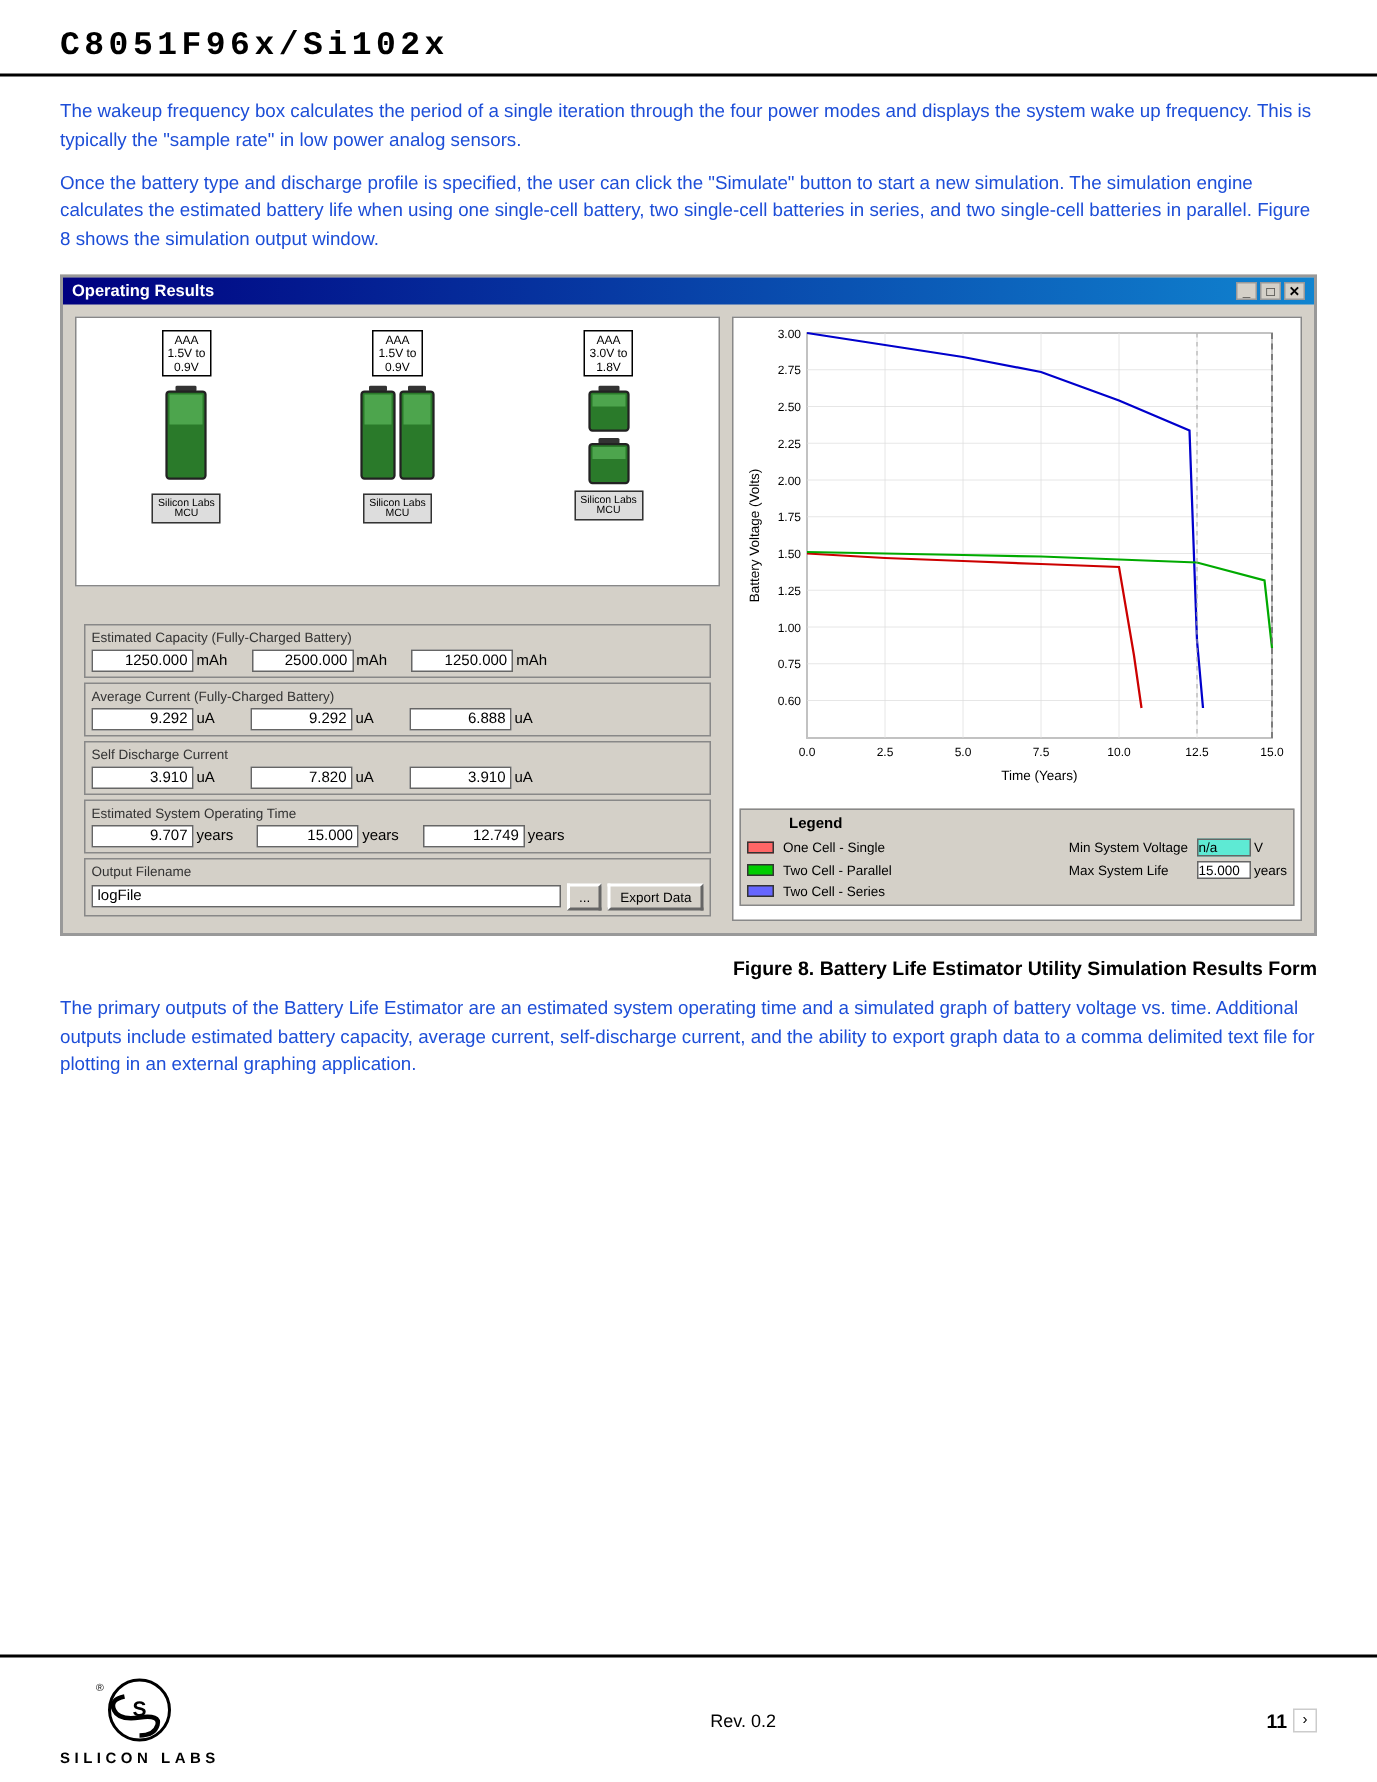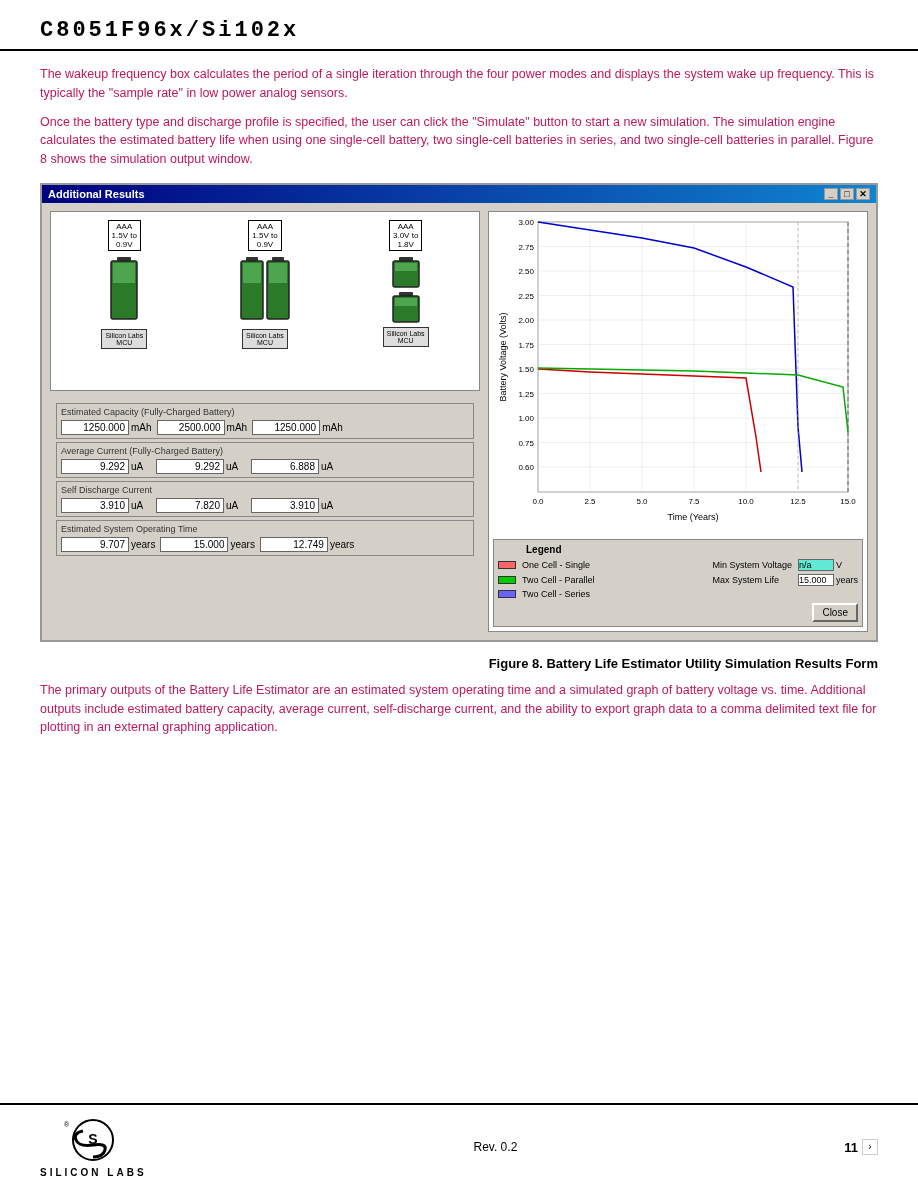--- a/index.html
+++ b/index.html
@@ -36,21 +36,21 @@
 
     
     .content {
       padding: 0 40px;
     }
 
     .paragraph {
       font-size: 12.5px;
       line-height: 1.5;
       margin-bottom: 10px;
-      color: #be185d;
+      color: #1d4ed8;
     }
 
     
     .sim-window {
       border: 2px solid #999;
       background: #d4d0c8;
       margin: 14px 0;
       padding: 0;
     }
 
@@ -99,21 +99,21 @@
       border: 1px solid #888;
     }
 
     
     .battery-area {
       display: flex;
       justify-content: space-around;
       padding: 8px 4px;
       background: white;
       border: 1px solid #888;
-      margin-bottom: 12px;
+      margin-bottom: 25px;
       height: 180px;
     }
 
     .battery-config {
       display: flex;
       flex-direction: column;
       align-items: center;
       font-size: 9px;
       text-align: center;
     }
@@ -273,21 +273,21 @@
 
     .section-box-title {
       font-size: 9px;
       color: #333;
       margin-bottom: 3px;
     }
 
     .three-col-row {
       display: flex;
       align-items: center;
-      gap: 5px;
+      gap: 16px;
     }
 
     .col-input-group {
       display: flex;
       align-items: center;
       gap: 2px;
       min-width: 90px;
     }
   </style>
 </head>
@@ -299,21 +299,21 @@
     <span class="header-title">C8051F96x/Si102x</span>
   </div>
 
   <div class="content">
 
     <p class="paragraph">The wakeup frequency box calculates the period of a single iteration through the four power modes and displays the system wake up frequency. This is typically the "sample rate" in low power analog sensors.</p>
     <p class="paragraph">Once the battery type and discharge profile is specified, the user can click the "Simulate" button to start a new simulation. The simulation engine calculates the estimated battery life when using one single-cell battery, two single-cell batteries in series, and two single-cell batteries in parallel. Figure 8 shows the simulation output window.</p>
 
     <div class="sim-window">
       <div class="sim-titlebar">
-        <span>Additional Results</span>
+        <span>Operating Results</span>
         <div class="sim-titlebar-buttons">
           <div class="sim-titlebar-btn">_</div>
           <div class="sim-titlebar-btn">□</div>
           <div class="sim-titlebar-btn">✕</div>
         </div>
       </div>
 
       <div class="sim-body">
 
         <div class="sim-left">
@@ -445,20 +445,28 @@
                 <input class="data-input" type="text" value="15.000" style="">
                 <span class="data-unit">years</span>
               </div>
               <div class="col-input-group">
                 <input class="data-input" type="text" value="12.749" style="">
                 <span class="data-unit">years</span>
               </div>
             </div>
           </div>
 
+          <div class="section-box">
+            <div class="section-box-title">Output Filename</div>
+            <div style="display:flex;align-items:center;gap:4px;">
+              <input class="output-input" type="text" value="logFile" style="">
+              <button class="browse-btn">...</button>
+              <button class="export-btn">Export Data</button>
+            </div>
+          </div>
 
         </div>
 
         <div class="sim-right">
           <svg class="chart-svg" viewBox="0 0 360 320">
 
             <rect x="0" y="0" width="360" height="320" fill="white"></rect>
 
             <rect x="40" y="10" width="310" height="270" fill="white" stroke="#999" stroke-width="1"></rect>
 
@@ -536,23 +544,20 @@
               <div style="display:flex;align-items:center;gap:2px;">
                 <input type="text" style="width: 36px; font-size: 9px; background: white; border: 1px solid rgb(102, 102, 102);" value="15.000">
                 <span>years</span>
               </div>
 
               <div style="width:18px;height:8px;background:#6666ff;border:1px solid #333;"></div>
               <span>Two Cell - Series</span>
               <span></span>
               <span></span>
             </div>
-            <div style="display:flex;justify-content:flex-end;margin-top:4px;">
-              <button class="legend-close-btn">Close</button>
-            </div>
           </div>
         </div>
 
       </div>
     </div>
 
     <p class="figure-caption">Figure 8.  Battery Life Estimator Utility Simulation Results Form</p>
 
     <p class="paragraph">The primary outputs of the Battery Life Estimator are an estimated system operating time and a simulated graph of battery voltage vs. time. Additional outputs include estimated battery capacity, average current, self-discharge current, and the ability to export graph data to a comma delimited text file for plotting in an external graphing application.</p>
 

